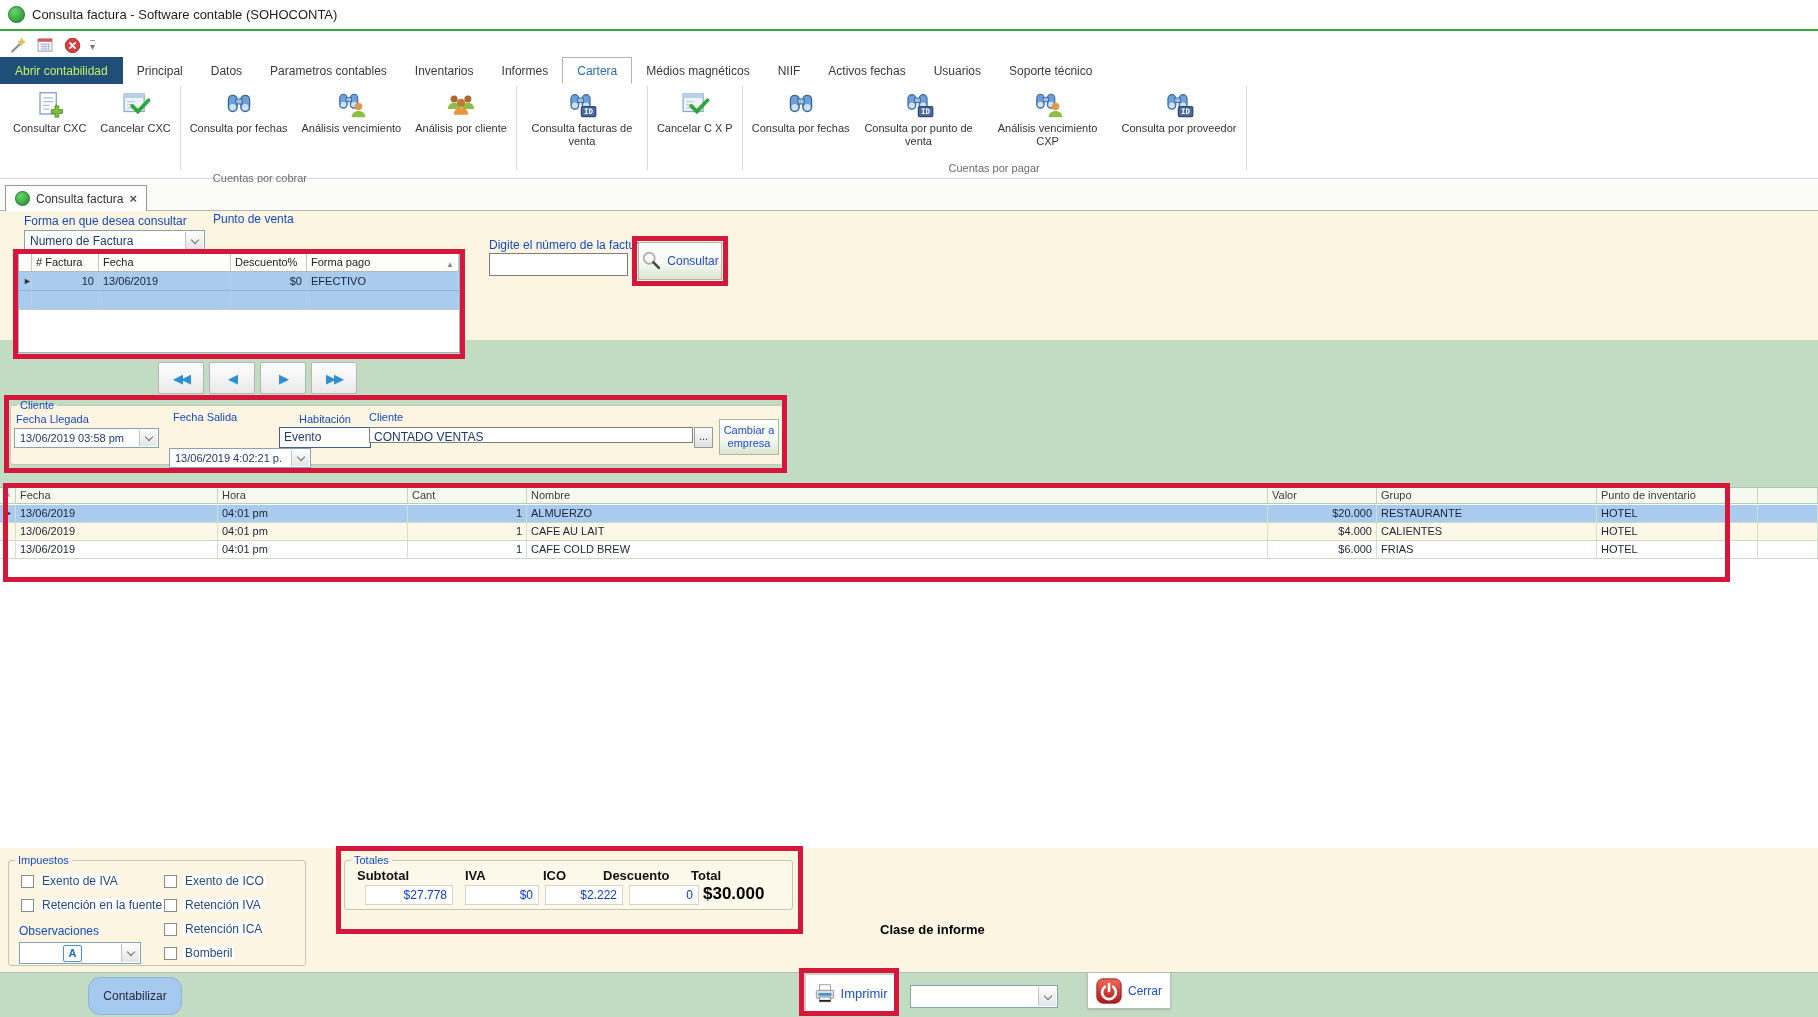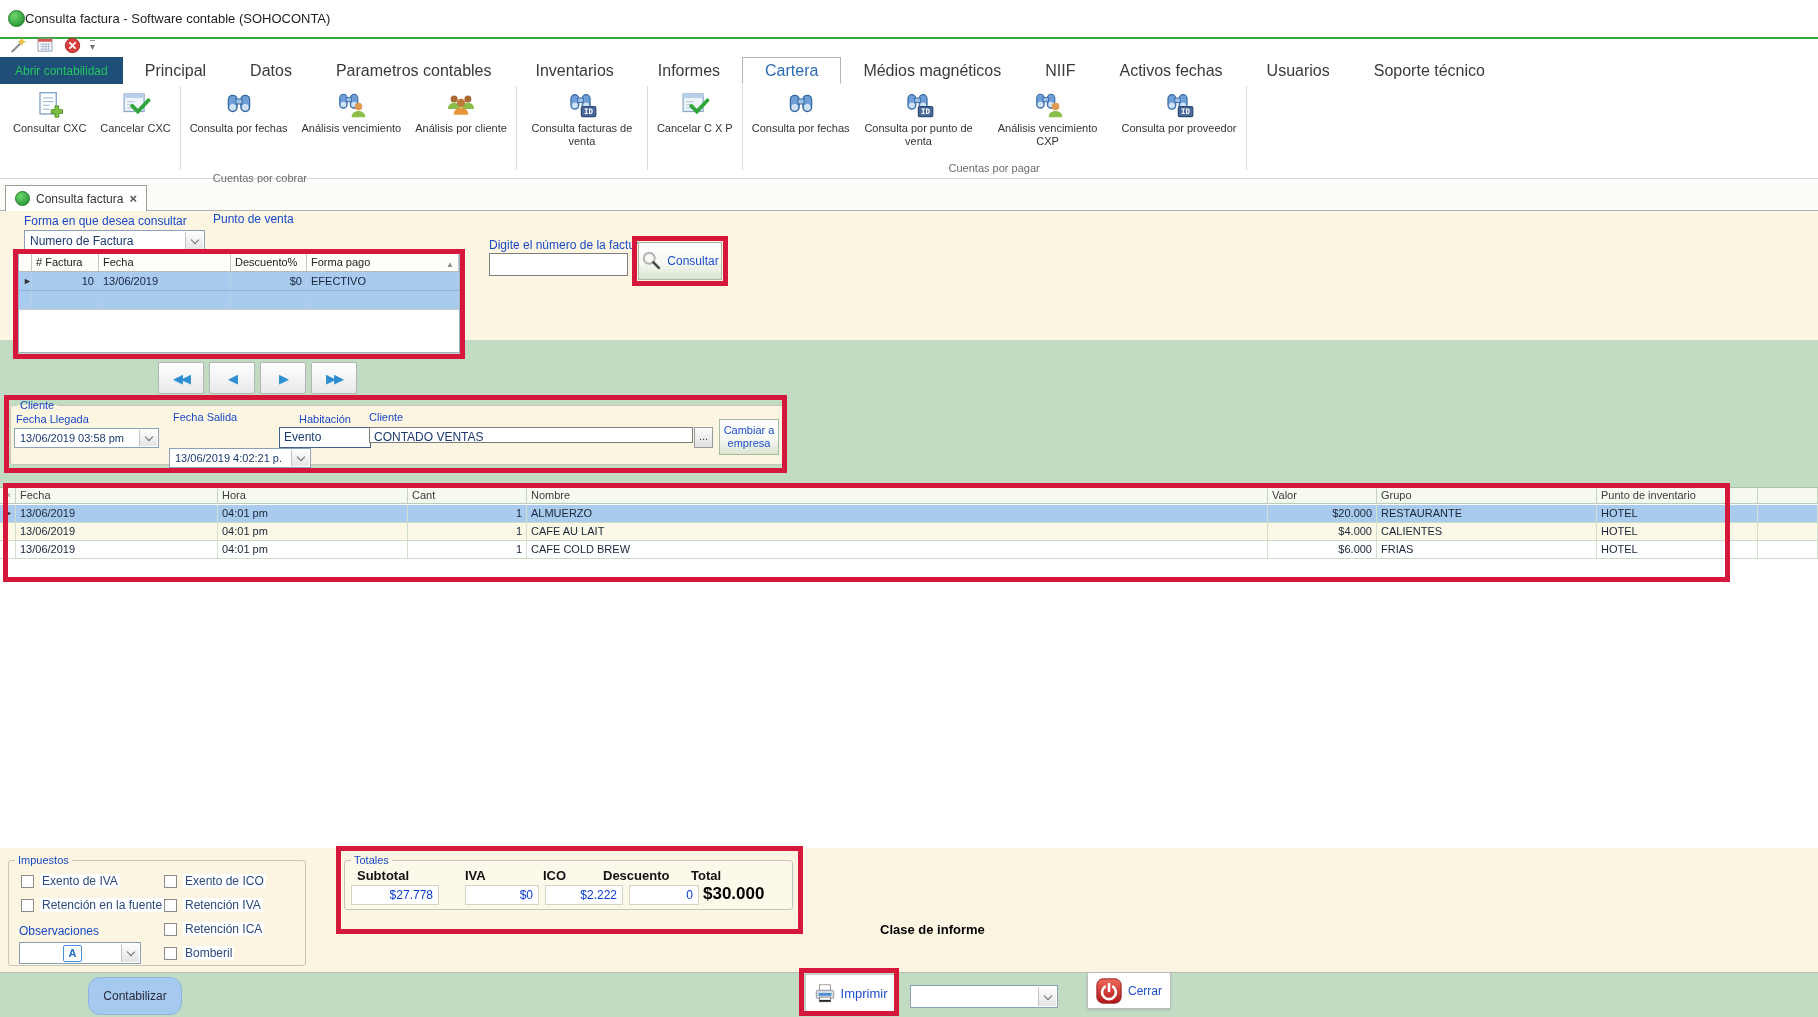--- a/index.html
+++ b/index.html
@@ -1,35 +1,35 @@
 <!DOCTYPE html>
 <html><head>
 <meta charset="utf-8">
 <style>
   html,body{margin:0;padding:0;background:#777;}
   #screen{position:relative;width:1818px;height:1017px;background:#fff;overflow:hidden;
           font-family:"Liberation Sans","DejaVu Sans",sans-serif;font-size:11px;color:#222;}
   .abs{position:absolute;}
 
   
-  .titlebar{left:0;top:0;width:1818px;height:39px;background:#fff;border-bottom:2px solid #3aa83f;
-            display:flex;align-items:center;padding-left:8px;box-sizing:border-box;}
+  .titlebar{left:0;top:0;width:1818px;height:31px;background:#fff;border-bottom:2px solid #3aa83f;
+            display:flex;align-items:center;gap:7px;padding-left:8px;box-sizing:border-box;}
   .gdot{width:15px;height:15px;border-radius:50%;border:1px solid #1f7a28;
         background:radial-gradient(circle at 35% 30%,#6cd46c,#2f9e3a 75%);}
   .title-text{font-size:13px;color:#1e1e1e;}
 
   
   .quickbar{left:0;top:33px;width:1818px;height:24px;display:flex;align-items:center;gap:9px;padding-left:9px;box-sizing:border-box;}
   .qicon{width:18px;height:18px;display:flex;align-items:center;justify-content:center;}
   .qoverflow{font-size:10px;color:#777;border-top:1.5px solid #999;line-height:9px;padding-top:1px;}
 
   
   .tabbar{left:0;top:57px;width:1818px;height:27px;display:flex;align-items:stretch;background:#fff;}
-  .darktab{background:#1f4e79;color:#22c55e;padding:4px 15px;display:flex;align-items:center;font-size:12px;}
-  .rtab{padding:0 22px;display:flex;align-items:center;font-size:16px;color:#3a3a3a;}
+  .darktab{background:#1f4e79;color:#bef264;padding:4px 15px;display:flex;align-items:center;font-size:12px;}
+  .rtab{padding:0 14px;display:flex;align-items:center;font-size:12px;color:#3a3a3a;}
   .rtab.active{border:1px solid #abb6bf;border-bottom-color:#fff;background:#fff;color:#2b6cb0;}
 
   
   .ribbon{left:0;top:84px;width:1818px;height:95px;background:#fff;border-bottom:1px solid #d6d6d6;
           display:flex;align-items:flex-start;padding-left:6px;box-sizing:border-box;}
   .rgroup{display:flex;flex-direction:column;height:92px;}
   .ritems{display:flex;flex:1;align-items:flex-start;}
   .glabel{text-align:center;font-size:11px;color:#6b6b6b;height:16px;line-height:16px;}
   .ritem{display:flex;flex-direction:column;align-items:center;padding:5px 7px 0;font-size:11px;
          color:#333;line-height:13px;text-align:center;min-width:56px;max-width:118px;}
@@ -501,21 +501,21 @@
     <div class="abs lbl-blue" style="left:10px;top:58px">Observaciones</div>
     <div class="abs combo" style="left:10px;top:76px;width:122px;height:22px;justify-content:center">
       <span class="aicon">A</span>
       <span class="carrow"></span>
     </div>
   </fieldset>
 
   <fieldset class="fs" style="left:344px;top:854px;width:447px;height:54px;background:#fcf8ea">
     <legend>Totales</legend>
     <div class="tot-lbl" style="left:12px;top:2px">Subtotal</div>
-    <div class="tot-box tright" style="left:6px;top:19px;width:88px">$27.778</div>
+    <div class="tot-box tright" style="left:20px;top:19px;width:88px">$27.778</div>
     <div class="tot-lbl" style="left:120px;top:2px">IVA</div>
     <div class="tot-box tright" style="left:120px;top:19px;width:74px">$0</div>
     <div class="tot-lbl" style="left:198px;top:2px">ICO</div>
     <div class="tot-box tright" style="left:200px;top:19px;width:78px">$2.222</div>
     <div class="tot-lbl" style="left:258px;top:2px">Descuento</div>
     <div class="tot-box tright" style="left:284px;top:19px;width:70px">0</div>
     <div class="tot-lbl" style="left:346px;top:2px">Total</div>
     <div class="tot-total" style="left:358px;top:18px">$30.000</div>
   </fieldset>
 

